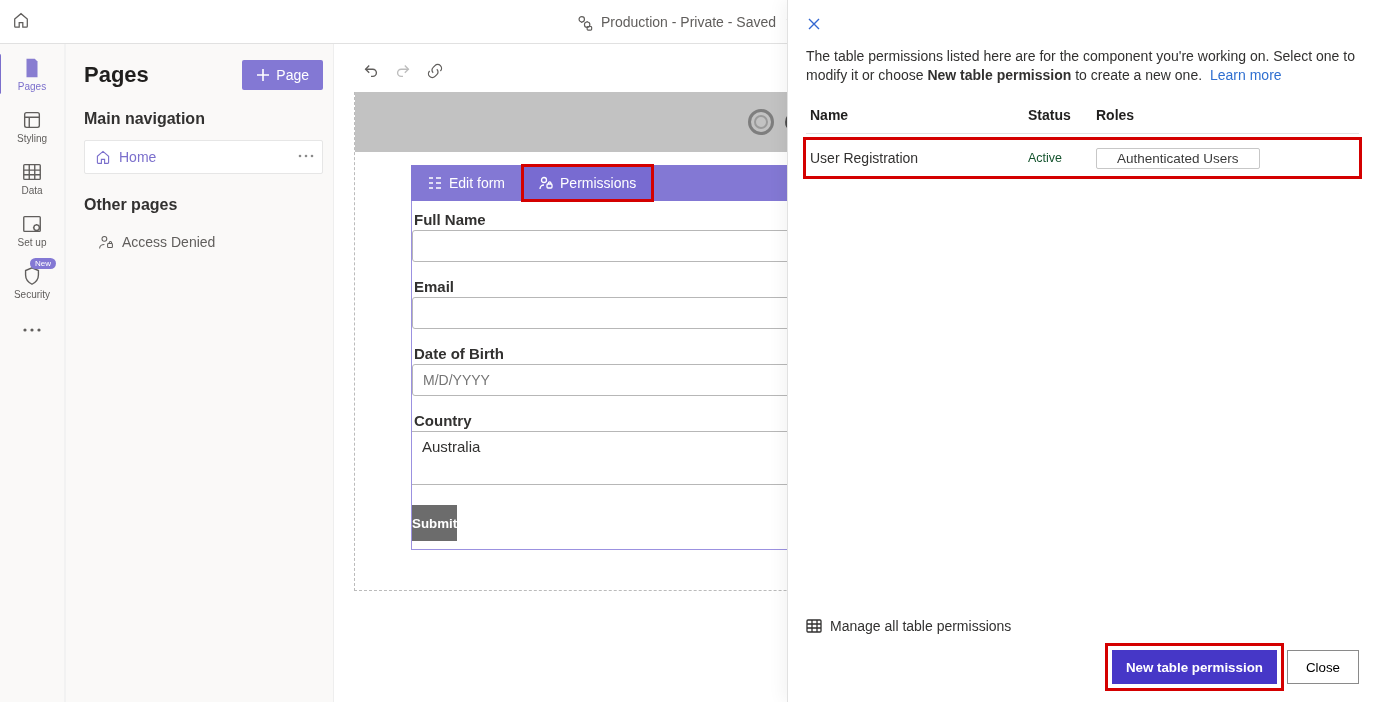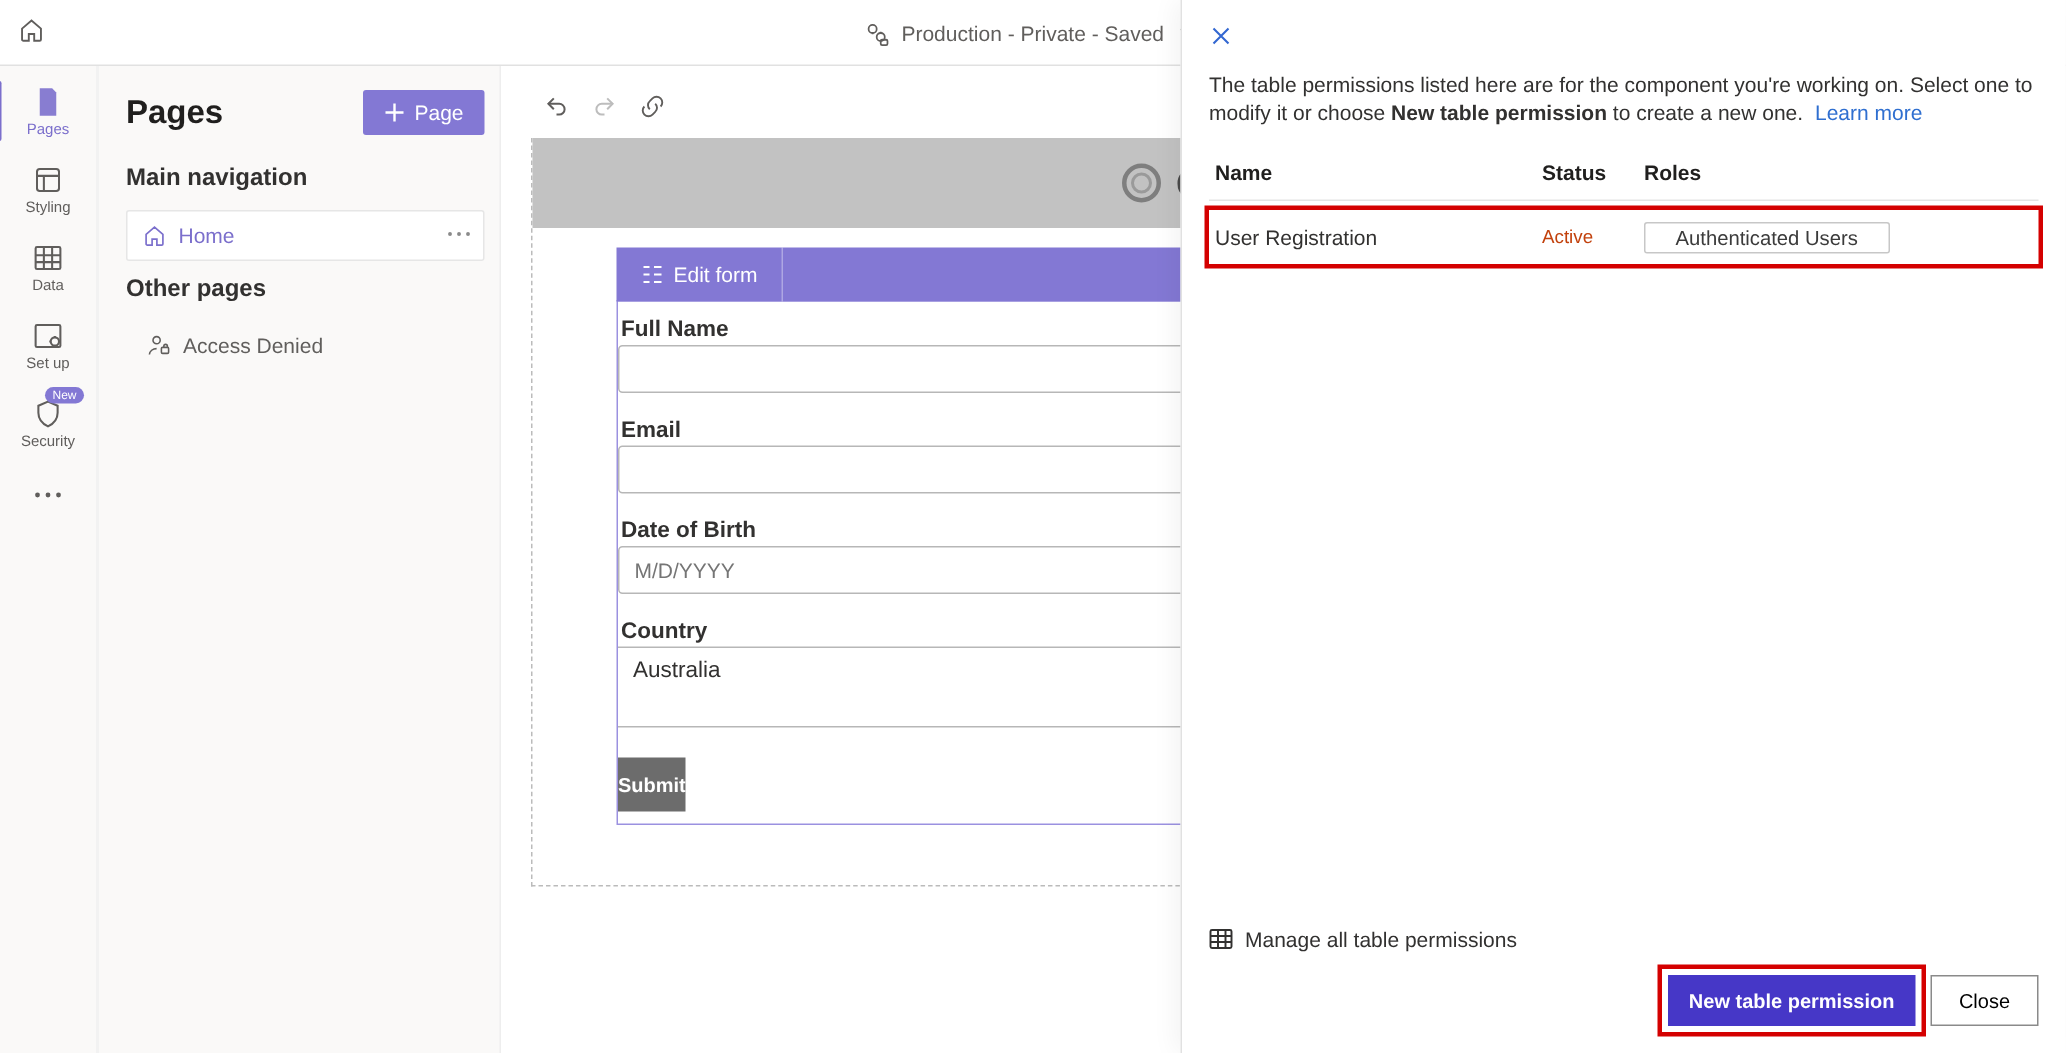--- a/index.html
+++ b/index.html
@@ -115,21 +115,21 @@
   position: relative;
 }
 .nav-row.sel {
   background: #fff;
   border: 1px solid #e6e6e6;
   color: #7b6fcc;
 }
 .nav-row.sel .dots { position: absolute; right: 8px; color: #8a8a8a; }
 .nav-row svg { width: 16px; height: 16px; flex-shrink: 0; }
 .other-list .nav-row { padding-left: 14px; }
-.other-pages-h { margin-top: 10px; }
+.other-pages-h { margin-top: 22px; }
 .canvas {
   flex: 1;
   background: #fff;
   padding: 14px 16px 0 20px;
   position: relative;
   overflow: hidden;
 }
 .canvas-toolbar {
   display: flex;
   gap: 14px;
@@ -280,21 +280,21 @@
 .col-status { flex: 0 0 68px; }
 .col-roles { flex: 1; }
 .perm-row {
   display: flex;
   align-items: center;
   padding: 10px 4px;
   outline: 3px solid #d40000;
   margin-top: 6px;
   cursor: pointer;
 }
-.perm-row .col-status { font-size: 12.5px; color: #c2410c; }
+.perm-row .col-status { font-size: 12.5px; color: #14532d; }
 .perm-row .col-roles span {
   border: 1px solid #c7c7c7;
   border-radius: 2px;
   padding: 2px 20px;
   font-size: 13.5px;
   color: #3b3b3b;
 }
 .fly-foot-link {
   margin-top: auto;
   display: flex;
@@ -461,20 +461,29 @@
       </div>
 
       <div class="form-zone">
         <div class="form-outline">
           <div class="form-tabs">
             <div class="form-tab">
               <svg viewBox="0 0 16 16" fill="none" stroke="currentColor" stroke-width="1.4">
                   <path d="M2 3h4M2 8h4M2 13h4M9 3h5M9 8h5M9 13h5"></path>
                 </svg>
               <span>Edit form</span>
+            </div>
+            <div class="form-tab hl">
+              <svg viewBox="0 0 16 16" fill="none" stroke="currentColor" stroke-width="1.3">
+                  <circle cx="6" cy="5" r="2.5"></circle>
+                  <path d="M2 14c0-2.5 2-4 4-4"></path>
+                  <rect x="9" y="9" width="5" height="4" rx="1"></rect>
+                  <path d="M10.5 9V8a1.2 1.2 0 0 1 2.4 0v1"></path>
+                </svg>
+              <span>Permissions</span>
             </div>
           </div>
 
           <div class="form-body">
             <div class="fld">
               <div class="fld-label">Full Name</div>
               <input class="fld-input" style="">
             </div>
             <div class="fld">
               <div class="fld-label">Email</div>

